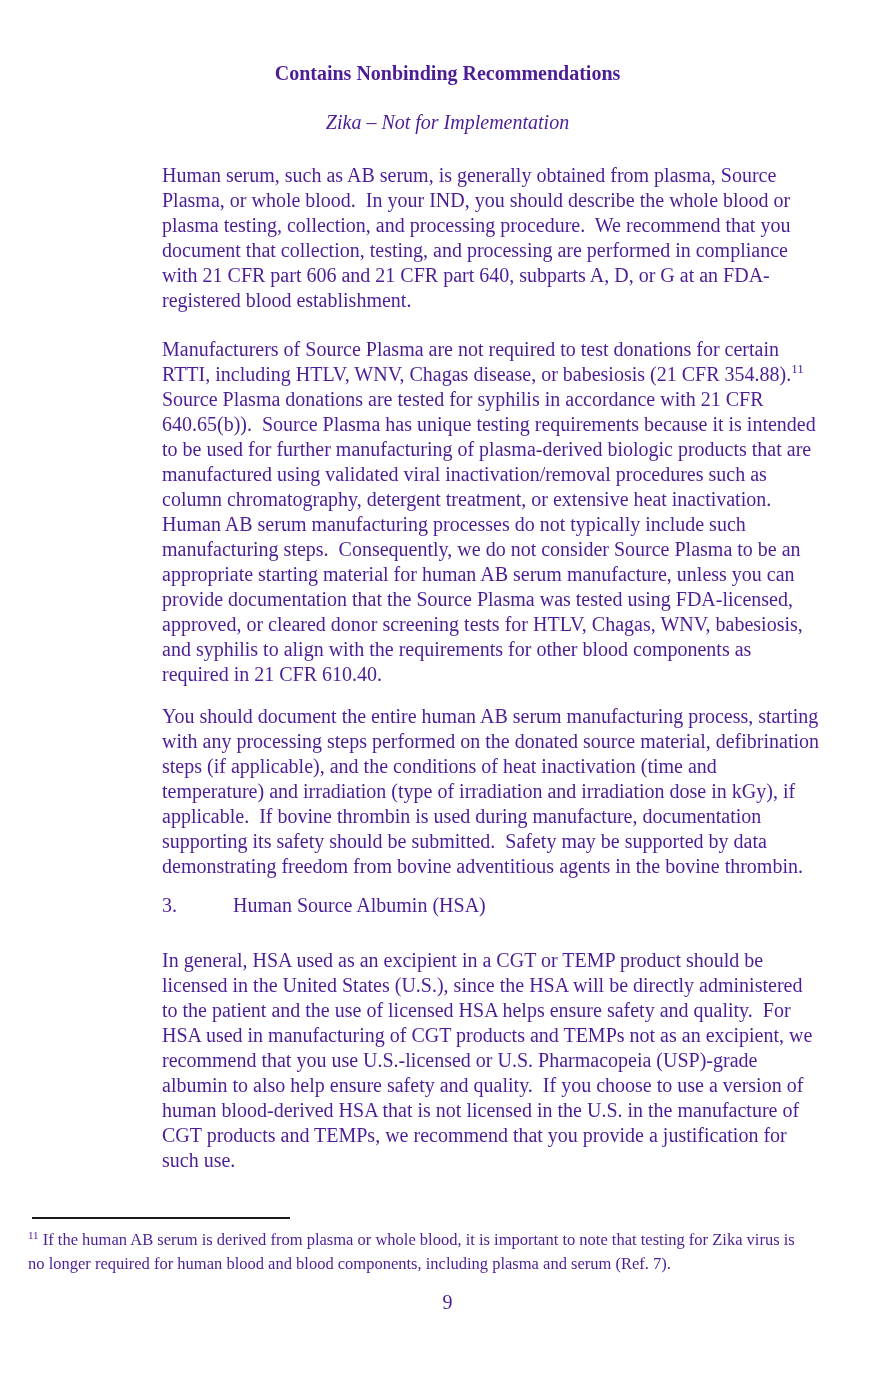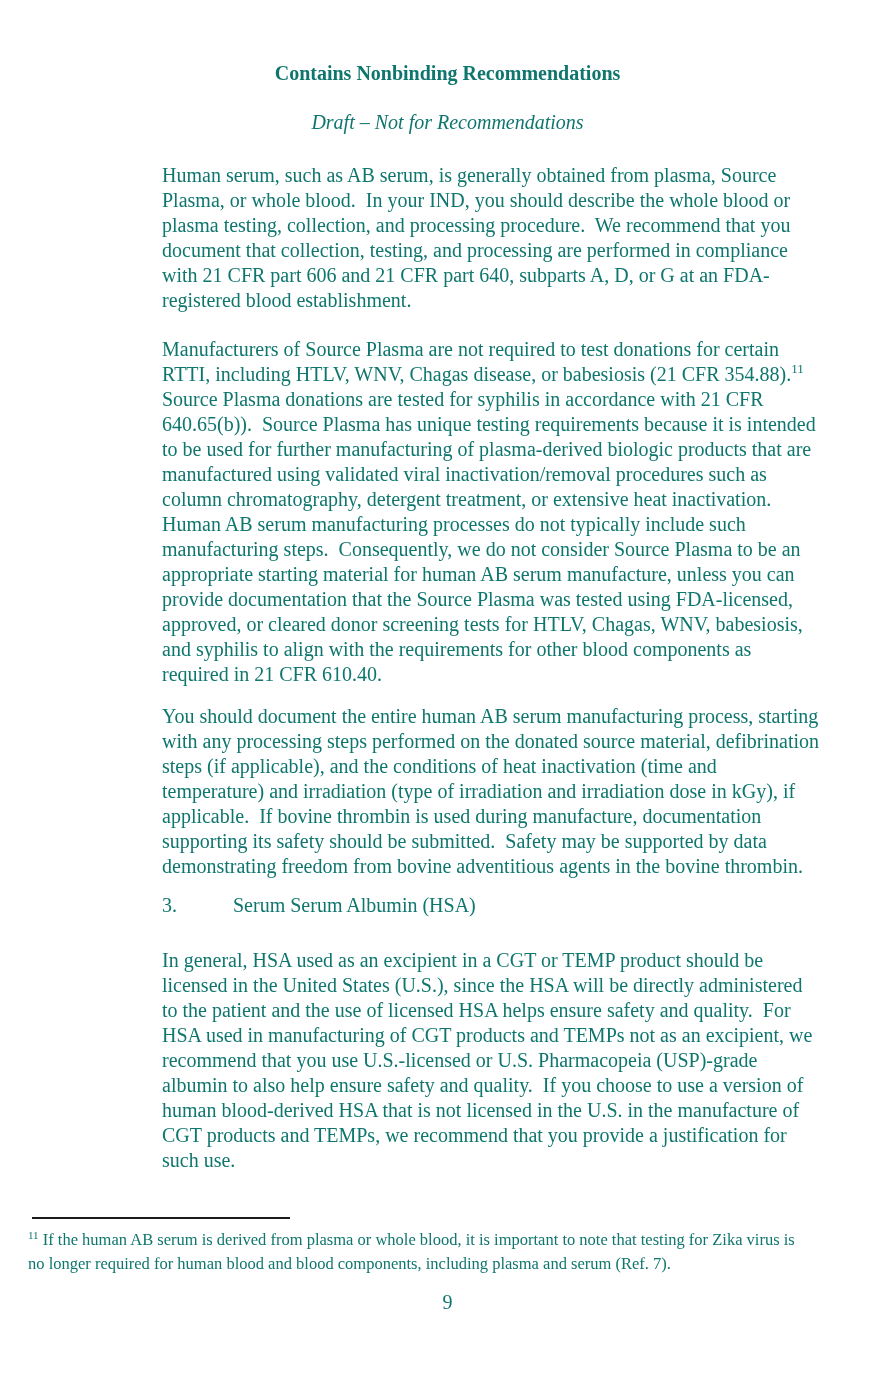--- a/index.html
+++ b/index.html
@@ -6,21 +6,21 @@
     margin: 0;
     padding: 0;
     background: #ffffff;
   }
   .page {
     position: relative;
     width: 895px;
     height: 1397px;
     background: #ffffff;
     font-family: "Liberation Serif", "DejaVu Serif", serif;
-    color: #0f766e;
+    color: #4c1d95;
     overflow: hidden;
   }
   .centered-line {
     position: absolute;
     left: 0;
     width: 895px;
     text-align: center;
     font-size: 20px;
     line-height: 25px;
     white-space: pre-wrap;
@@ -79,21 +79,21 @@
     line-height: 25px;
   }
 </style>
 </head>
 <body>
 
 <div class="page">
 
   <div class="centered-line doc-title" style="top:61px">Contains Nonbinding Recommendations</div>
 
-  <div class="centered-line doc-subtitle" style="top:110px">Draft – Not for Recommendations</div>
+  <div class="centered-line doc-subtitle" style="top:110px">Zika – Not for Implementation</div>
 
   <div class="body-par" style="top:163px">Human serum, such as AB serum, is generally obtained from plasma, Source
 Plasma, or whole blood.  In your IND, you should describe the whole blood or
 plasma testing, collection, and processing procedure.  We recommend that you
 document that collection, testing, and processing are performed in compliance
 with 21 CFR part 606 and 21 CFR part 640, subparts A, D, or G at an FDA-
 registered blood establishment.</div>
 
   <div class="body-par" style="top:337px"><span>Manufacturers of Source Plasma are not required to test donations for certain
 RTTI, including HTLV, WNV, Chagas disease, or babesiosis (21 CFR 354.88).</span><sup class="fn-ref">11</sup><span>
@@ -111,21 +111,21 @@
 required in 21 CFR 610.40.</span></div>
 
   <div class="body-par" style="top:704px">You should document the entire human AB serum manufacturing process, starting
 with any processing steps performed on the donated source material, defibrination
 steps (if applicable), and the conditions of heat inactivation (time and
 temperature) and irradiation (type of irradiation and irradiation dose in kGy), if
 applicable.  If bovine thrombin is used during manufacture, documentation
 supporting its safety should be submitted.  Safety may be supported by data
 demonstrating freedom from bovine adventitious agents in the bovine thrombin.</div>
 
-  <div class="section-heading" style="top:893px"><span class="section-number">3.</span><span>Serum Serum Albumin (HSA)</span></div>
+  <div class="section-heading" style="top:893px"><span class="section-number">3.</span><span>Human Source Albumin (HSA)</span></div>
 
   <div class="body-par" style="top:948px">In general, HSA used as an excipient in a CGT or TEMP product should be
 licensed in the United States (U.S.), since the HSA will be directly administered
 to the patient and the use of licensed HSA helps ensure safety and quality.  For
 HSA used in manufacturing of CGT products and TEMPs not as an excipient, we
 recommend that you use U.S.-licensed or U.S. Pharmacopeia (USP)-grade
 albumin to also help ensure safety and quality.  If you choose to use a version of
 human blood-derived HSA that is not licensed in the U.S. in the manufacture of
 CGT products and TEMPs, we recommend that you provide a justification for
 such use.</div>

